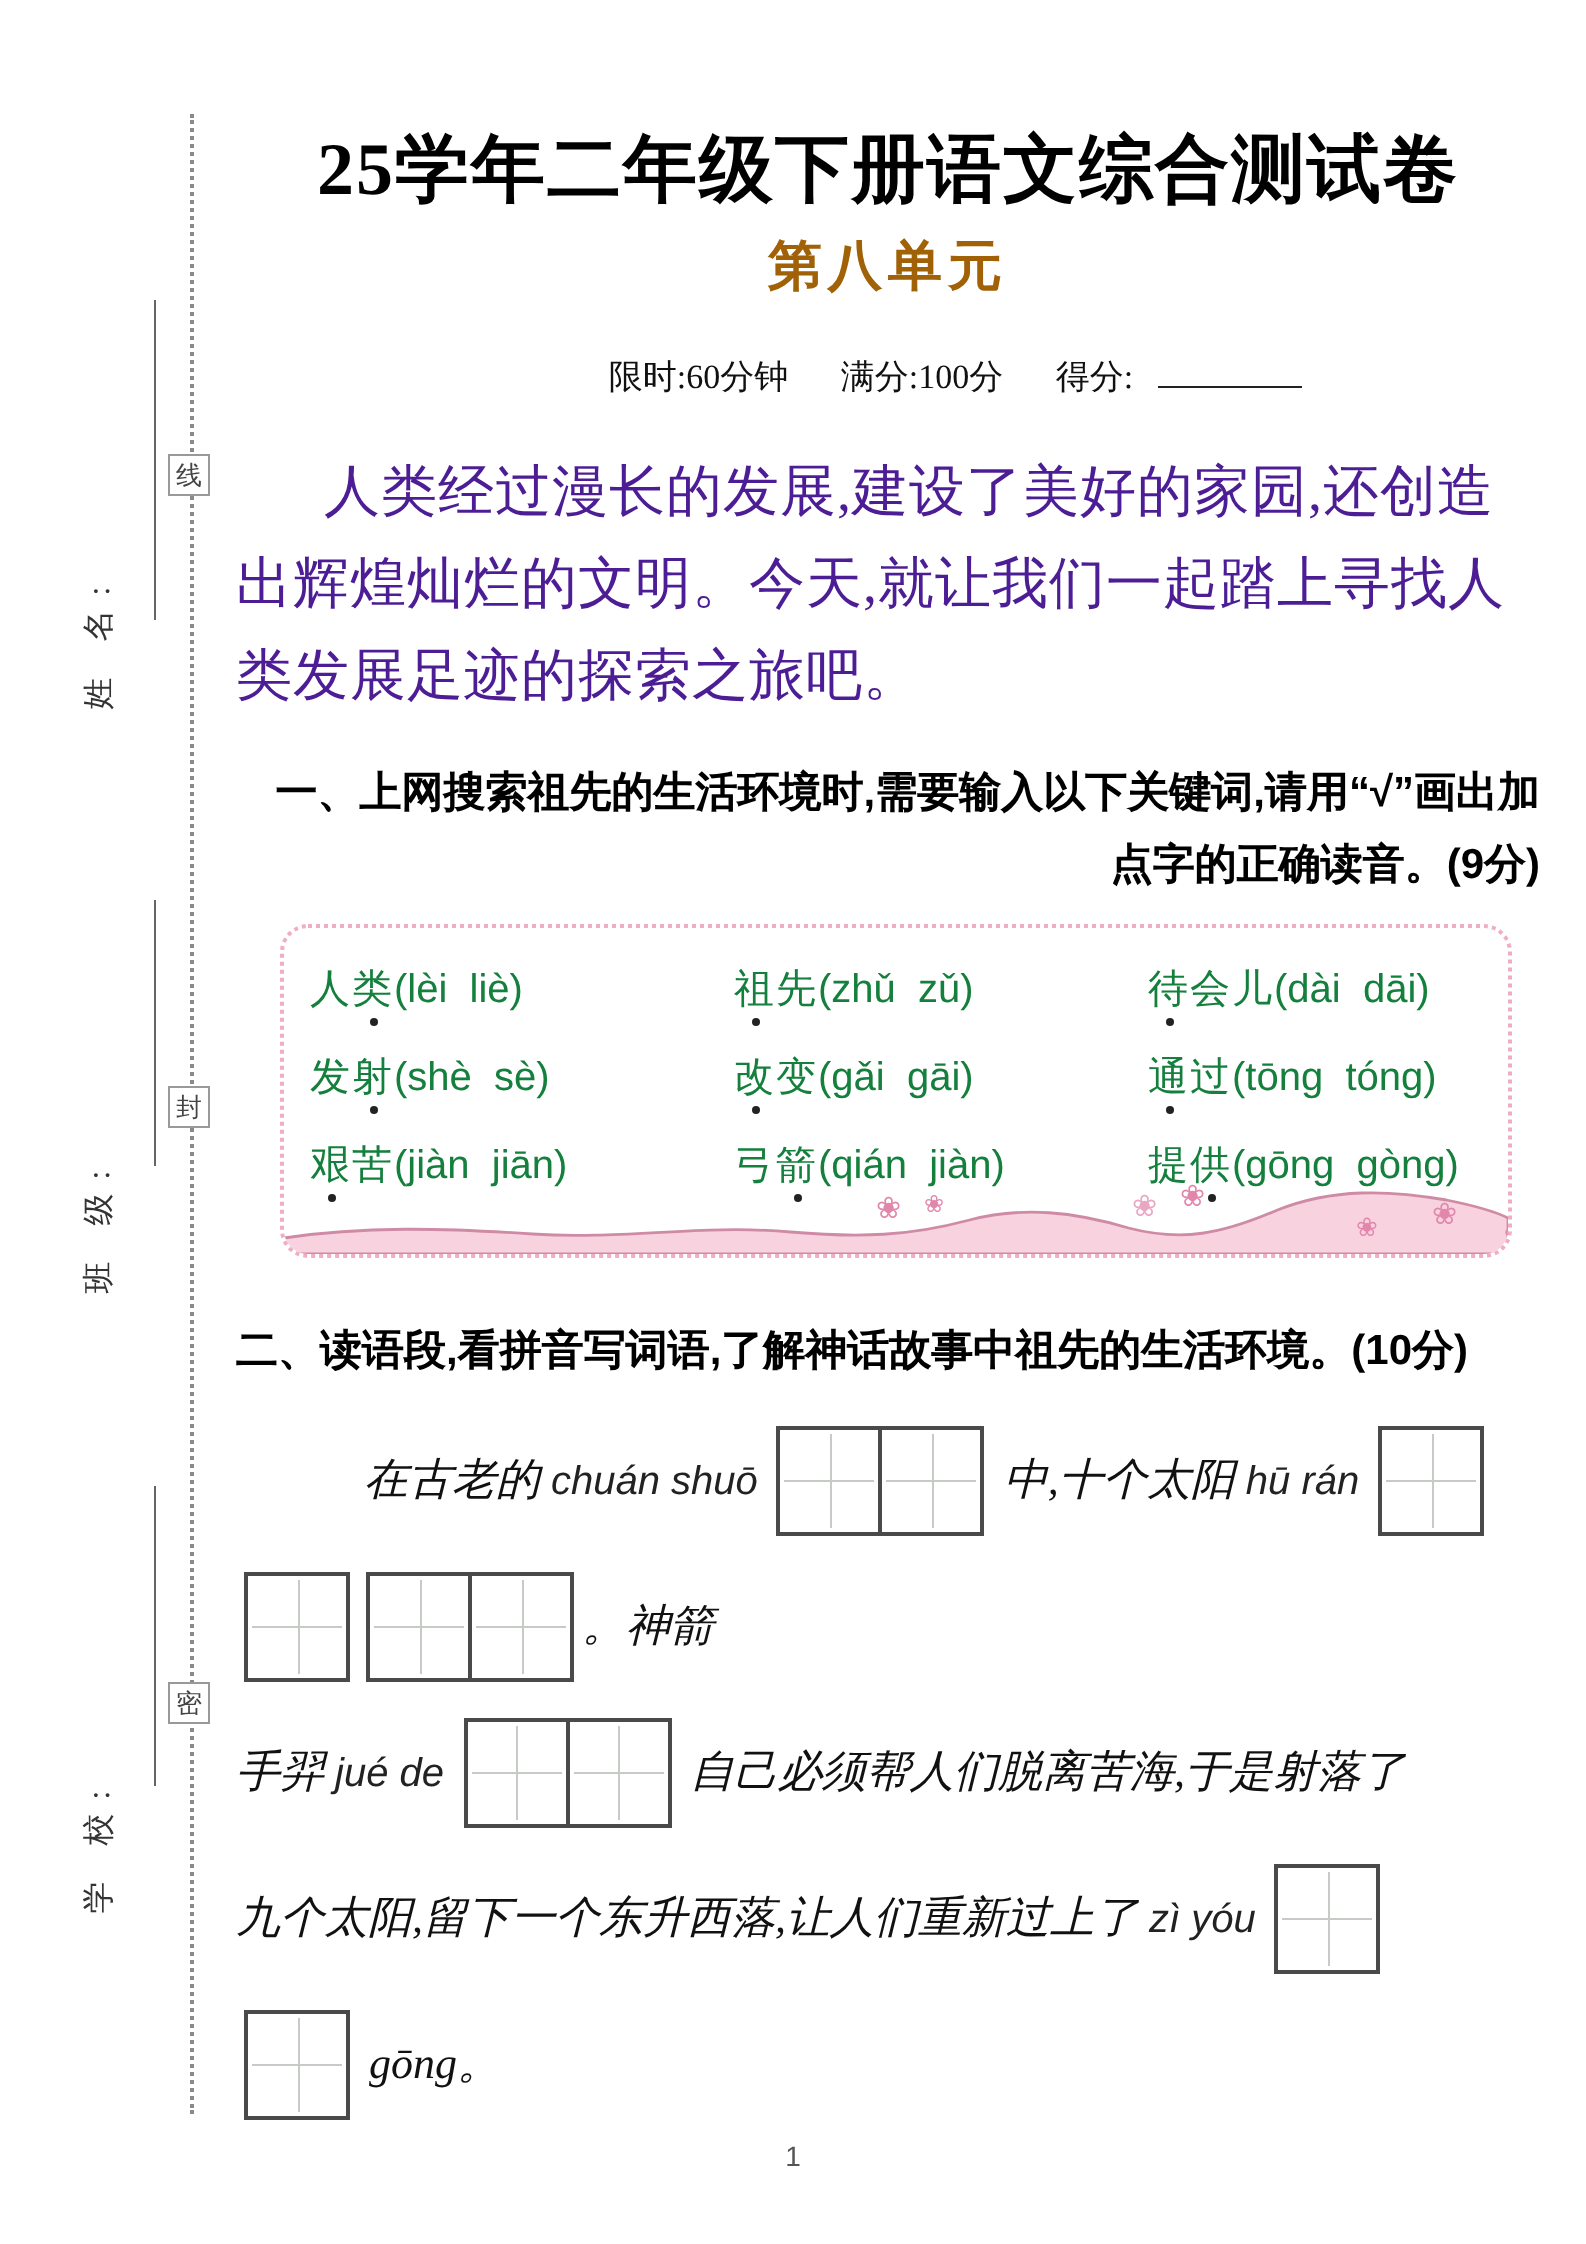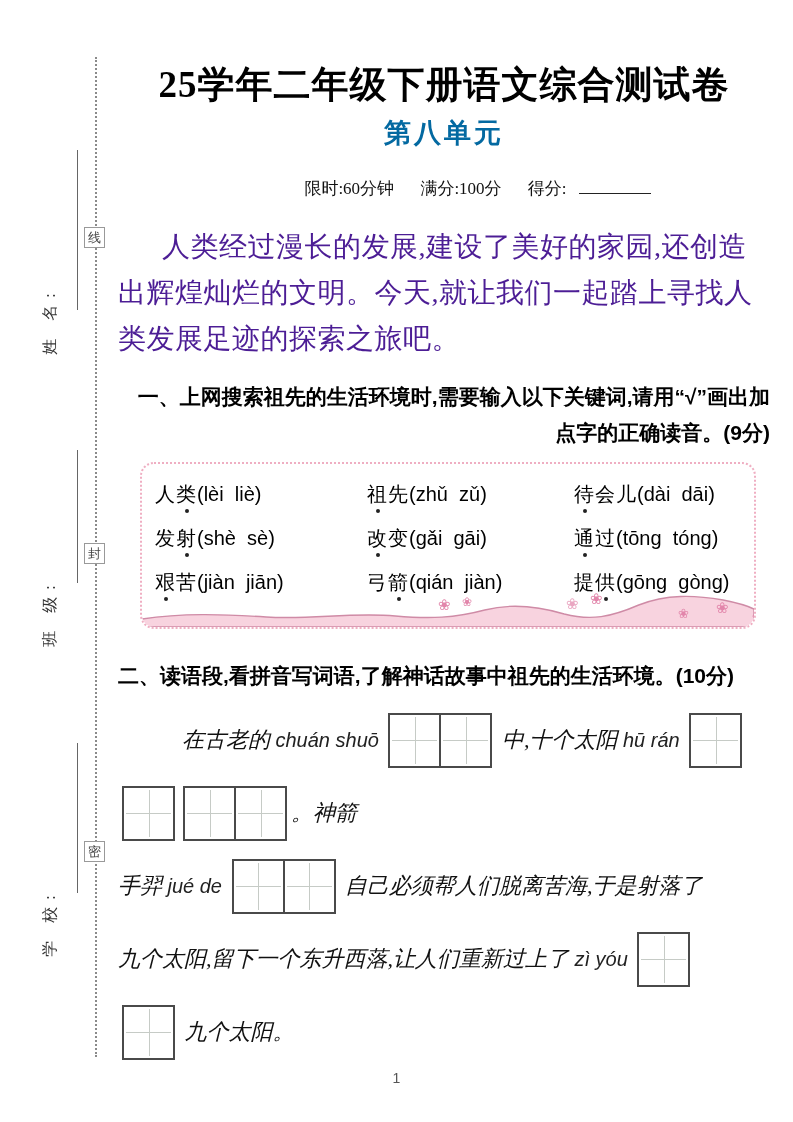--- a/index.html
+++ b/index.html
@@ -23,21 +23,21 @@
   .side-label { position:absolute; left:-10px; width:120px; text-align:center;
     transform:rotate(-90deg); font-family:"Liberation Serif", serif;
     font-size:16px; letter-spacing:7px; color:#333; white-space:pre; }
   .side-label.sl1 { top:310px; } .side-label.sl2 { top:602px; } .side-label.sl3 { top:912px; }
 
   
   .content { position:absolute; left:118px; top:60px; width:652px; }
   .title { text-align:center; font-family:"Liberation Serif", serif;
     font-size:37px; font-weight:900; letter-spacing:1px; color:#000; }
   .subtitle { text-align:center; font-size:27px; font-weight:900;
-    letter-spacing:3px; margin-top:5px; color:#0369a1; }
+    letter-spacing:3px; margin-top:5px; color:#a16207; }
   .meta { text-align:center; font-size:17px; margin-top:25px; position:relative; left:28px;
     color:#111; }
   .meta span.seg { margin:0 11px; }
   .score-blank { display:inline-block; width:72px; height:1.05em;
     border-bottom:1.5px solid #222; vertical-align:baseline; margin-left:1px; }
 
   .intro { font-size:28px; line-height:46px; text-indent:44px;
     letter-spacing:0.5px; color:#4c1d95; }
   .intro.p1 { margin-top:24px; }
   .intro.p2 { margin-top:13px; }
@@ -46,21 +46,21 @@
     font-size:21px; line-height:36px; color:#000;
     padding-left:33px; text-indent:-33px; }
   .q-title.q1 { margin-top:17px;text-align:right; }
   .q-title.q2 { margin-top:29px; }
 
   
   .pink-box { position:relative; margin:11px 0 0 22px; width:616px; height:167px;
     border:2.5px dotted #efaec2; border-radius:14px; overflow:hidden; background:#fff; }
   .q1-items { display:grid; grid-template-columns:212px 207px 1fr;
     padding:17px 0 0 13px; row-gap:10px;
-    font-family:"Liberation Sans", sans-serif; font-size:20px; color:#000000;
+    font-family:"Liberation Sans", sans-serif; font-size:20px; color:#15803d;
     white-space:pre; position:relative; z-index:1; }
   .pinyin-item { height:34px; }
   .word { letter-spacing:1px; }
   .dotted { position:relative; display:inline-block; }
   .dotted::after { content:""; position:absolute; bottom:-5px; left:50%;
     transform:translateX(-50%); width:4px; height:4px; border-radius:50%; background:#222; }
   .hill { position:absolute; bottom:0; left:0; right:0; height:38px; z-index:0; }
   .hill svg { position:absolute; bottom:0; left:0; width:100%; height:38px; }
   .flower { position:absolute; color:#e286ab; font-size:15px; line-height:1; }
   .flower.f1 { left:296px; bottom:14px; }
@@ -136,18 +136,18 @@
         <span class="flower f7">❀</span>
       </div>
     </div>
 
     <div class="q-title q2">二、读语段,看拼音写词语,了解神话故事中祖先的生活环境。(10分)</div>
     <div class="passage">
         <div class="passage-line indent"><span class="passage-text"><span>在古老的 </span><span class="pinyin">chuán shuō</span><span> </span></span><span class="writing-grid"><span class="grid-cell"></span><span class="grid-cell"></span></span><span class="passage-text"><span> 中,十个太阳 </span><span class="pinyin">hū rán</span><span> </span></span><span class="writing-grid"><span class="grid-cell"></span></span></div>
         <div class="passage-line"><span class="writing-grid"><span class="grid-cell"></span></span><span class="writing-grid"><span class="grid-cell"></span><span class="grid-cell"></span></span><span class="passage-text"><span>。神箭</span></span></div>
         <div class="passage-line"><span class="passage-text"><span>手羿 </span><span class="pinyin">jué de</span><span> </span></span><span class="writing-grid"><span class="grid-cell"></span><span class="grid-cell"></span></span><span class="passage-text"><span> 自己必须帮人们脱离苦海,于是射落了</span></span></div>
         <div class="passage-line"><span class="passage-text"><span>九个太阳,留下一个东升西落,让人们重新过上了 </span><span class="pinyin">zì yóu</span><span> </span></span><span class="writing-grid"><span class="grid-cell"></span></span></div>
-        <div class="passage-line"><span class="writing-grid"><span class="grid-cell"></span></span><span class="passage-text"><span> 九个太阳。</span></span></div>
+        <div class="passage-line"><span class="writing-grid"><span class="grid-cell"></span></span><span class="passage-text"><span> gōng。</span></span></div>
       </div>
   </div>
 
   <div class="page-num">1</div>
 </div>
 
 </body></html>

